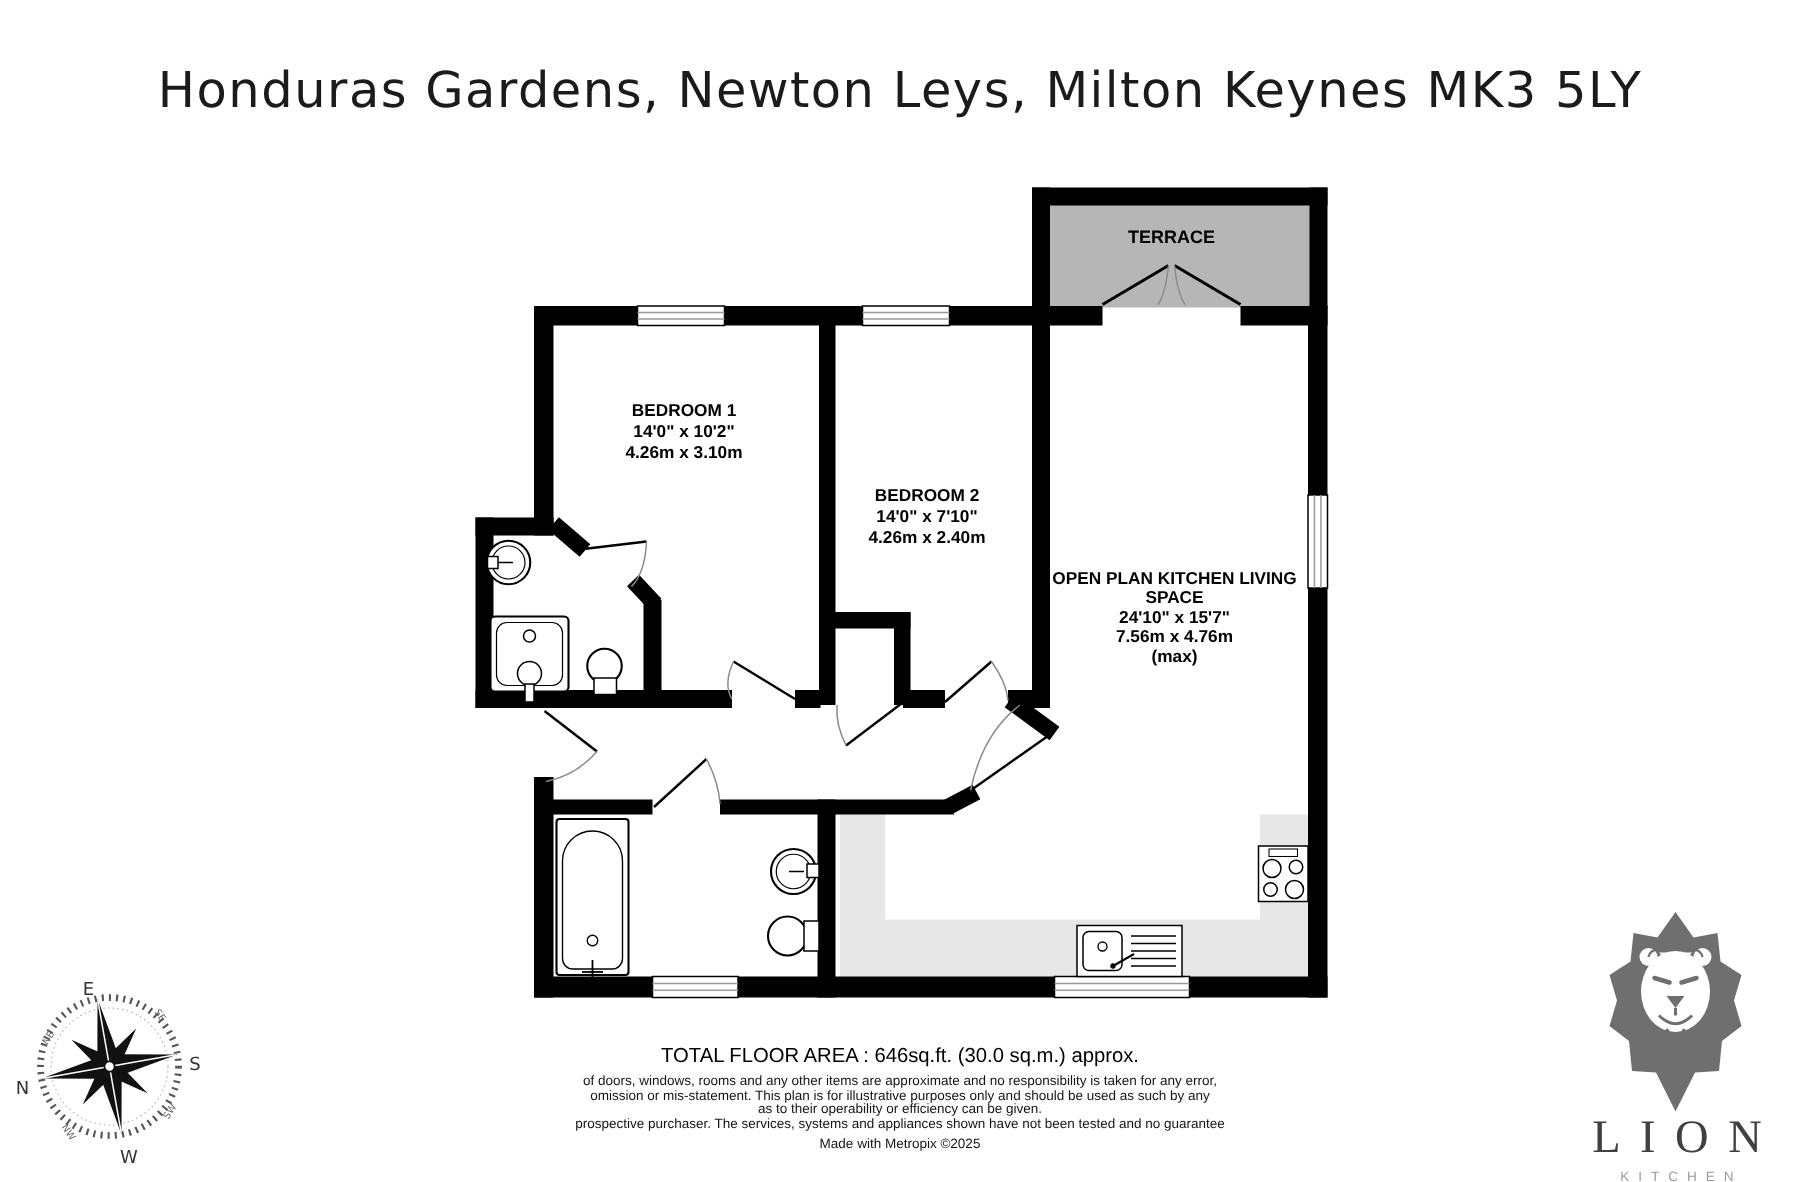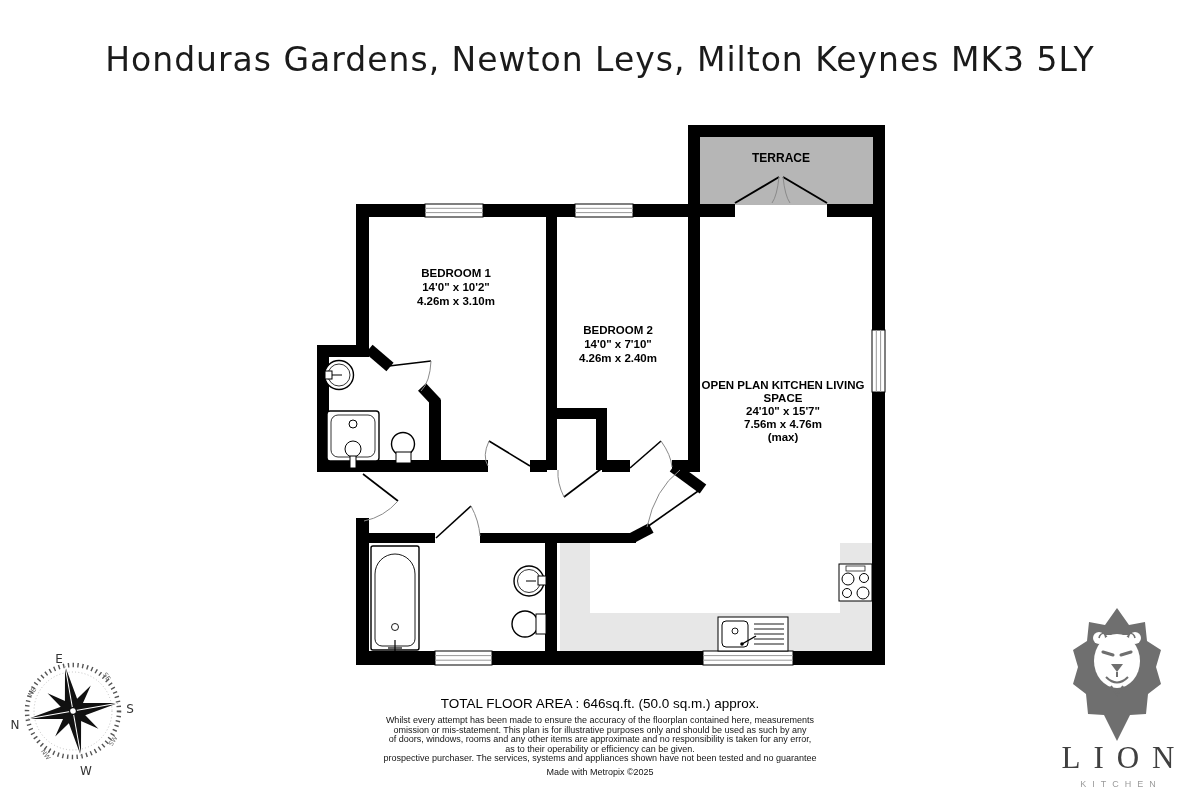--- a/index.html
+++ b/index.html
@@ -284,24 +284,23 @@
       <path d="M1131,652 l-10,3" stroke="#6f6f6f" stroke-width="3" stroke-linecap="round"></path>
 
       <polygon points="1111,664 1123,664 1117,672" fill="#6f6f6f"></polygon>
       <line x1="1117" y1="672" x2="1117" y2="677" stroke="#6f6f6f" stroke-width="2"></line>
       <path d="M1106,677 Q1117,688 1128,677" fill="none" stroke="#6f6f6f" stroke-width="2"></path>
       <path d="M1111,686 L1117,695 L1123,686" fill="none" stroke="#6f6f6f" stroke-width="2"></path>
     </g>
   </svg>
 
   <div id="footer">
-    <div id="total-area">TOTAL FLOOR AREA : 646sq.ft. (50.0 sq.m.) approx.</div>
-    <div class="disc">Whilst every attempt has been made to ensure the accuracy of the floorplan contained here, measurements</div>
+    <div id="total-area">TOTAL FLOOR AREA : 646sq.ft. (30.0 sq.m.) approx.</div>
+    <div class="disc">of doors, windows, rooms and any other items are approximate and no responsibility is taken for any error,</div>
     <div class="disc">omission or mis-statement. This plan is for illustrative purposes only and should be used as such by any</div>
-    <div class="disc">of doors, windows, rooms and any other items are approximate and no responsibility is taken for any error,</div>
     <div class="disc">as to their operability or efficiency can be given.</div>
     <div class="disc">prospective purchaser. The services, systems and appliances shown have not been tested and no guarantee</div>
     <div id="credit">Made with Metropix ©2025</div>
   </div>
 
   <div id="logo">
     <div style="height:138px"></div>
     <div id="logo-name">LION</div>
     <div id="logo-tag">KITCHEN</div>
   </div>

